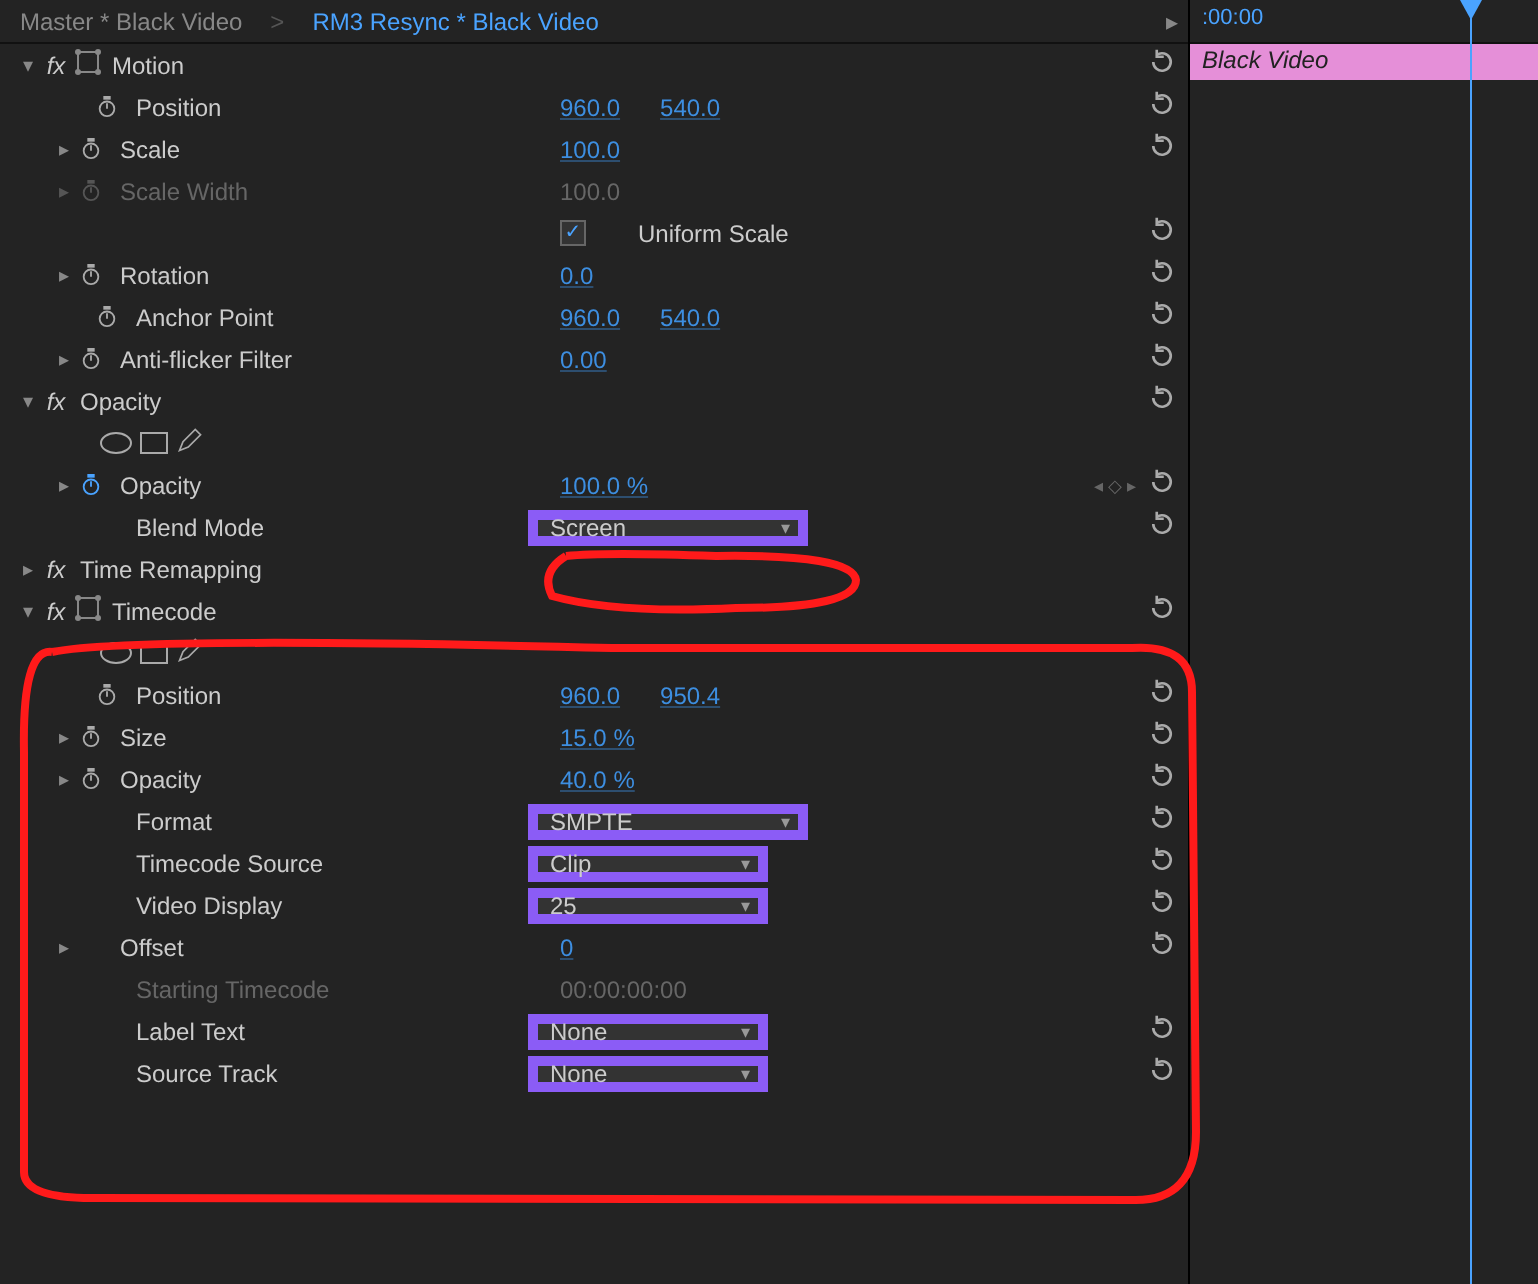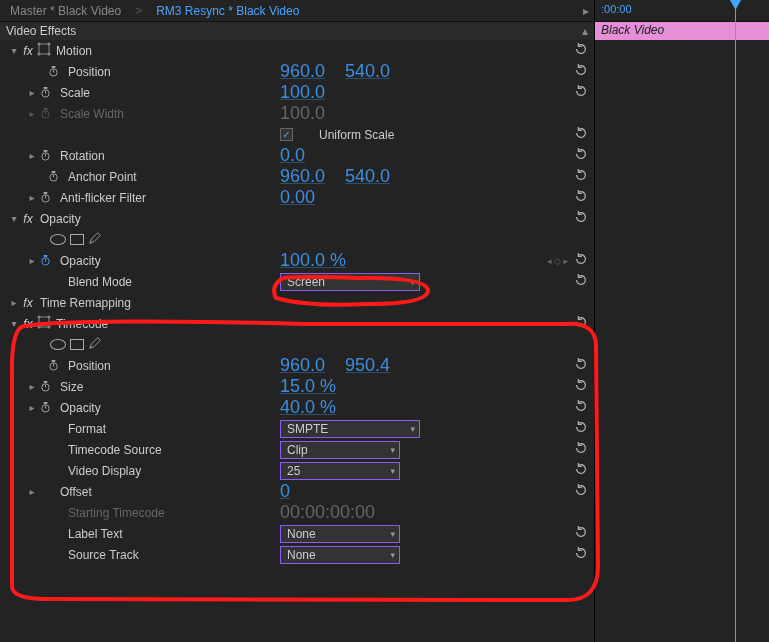--- a/index.html
+++ b/index.html
@@ -25,30 +25,30 @@
   .row { display: flex; align-items: center; height: 21px; padding-left: 8px; position: relative; }
   .row .toggle { width: 12px; text-align: center; color: #888; font-size: 10px; }
   .row .fx { width: 16px; font-style: italic; color: #ccc; font-size: 12px; text-align:center; }
   .row .name { flex: 0 0 auto; color: #ccc; padding-left: 4px; }
   .row .name.dim { color: #666; }
   .row .indent1 { width: 18px; }
   .row .indent2 { width: 38px; }
   .row .stopwatch { width: 14px; height: 14px; margin-right: 4px; display: flex; align-items:center; justify-content:center; }
   .row .stopwatch svg { width: 11px; height: 11px; }
   .row .valcol { position: absolute; left: 280px; display: flex; gap: 20px; }
-  .row .val { color: #3d8ee0; text-decoration: underline; text-decoration-color: rgba(61,142,224,0.4); font-size: 18px; }
+  .row .val { color: #3d8ee0; text-decoration: underline; text-decoration-color: rgba(61,142,224,0.4); font-size: 12px; }
   .row .val.dim { color: #666; text-decoration: none; }
   .row .resetcol { position: absolute; right: 6px; display: flex; align-items: center; gap: 6px; }
   .reset-ico svg { width: 14px; height: 14px; }
   .keyf { display:flex; align-items:center; gap:3px; color:#666; font-size:9px; }
 
   .checkbox { width: 13px; height: 13px; border: 1px solid #666; background: #333; display: inline-flex; align-items:center; justify-content:center; }
   .checkbox.checked::after { content:'✓'; color:#4aa3ff; font-size:10px; }
 
-  .select { position:absolute; left:280px; width:140px; height:18px; background:#333; border:1px solid #8b5cf6; color:#ccc; display:flex; align-items:center; padding: 0 6px; }
+  .select { position:absolute; left:264px; width:140px; height:18px; background:#333; border:5px solid #8b5cf6; color:#ccc; display:flex; align-items:center; padding: 0 6px; }
   .select.narrow { width: 120px; }
   .select .chev { position:absolute; right:4px; color:#999; font-size:9px; }
 
   .shapes { display:flex; gap:4px; margin-left: 42px; align-items:center; }
   .shape-ellipse { width:16px; height:11px; border:1px solid #aaa; border-radius:50%; }
   .shape-rect { width:14px; height:11px; border:1px solid #aaa; }
   .pen svg { width:14px; height:14px; }
 
   
   .tl-header { height: 22px; background: #232323; border-bottom: 1px solid #111; position: relative; }
@@ -69,25 +69,20 @@
 <div class="panel">
 
   <div class="tabs">
     <div class="tab">Master * Black Video</div>
     <div class="tab sep">&gt;</div>
     <div class="tab active">RM3 Resync * Black Video</div>
     <div class="tabs-spacer"></div>
     <div class="tabs-arrow">▸</div>
   </div>
 
-  <div class="section-header">
-    <span>Video Effects</span>
-    <div class="spacer"></div>
-    <span class="arrow">▴</span>
-  </div>
 
   <div class="row">
     <span class="toggle">▾</span>
     <span class="fx">fx</span>
     <span style="width:16px;">
       <svg viewBox="0 0 16 16">
             <rect x="3" y="3" width="10" height="10" fill="none" stroke="#888"></rect>
             <circle cx="3" cy="3" r="1.5" fill="#888"></circle>
             <circle cx="13" cy="3" r="1.5" fill="#888"></circle>
             <circle cx="3" cy="13" r="1.5" fill="#888"></circle>

